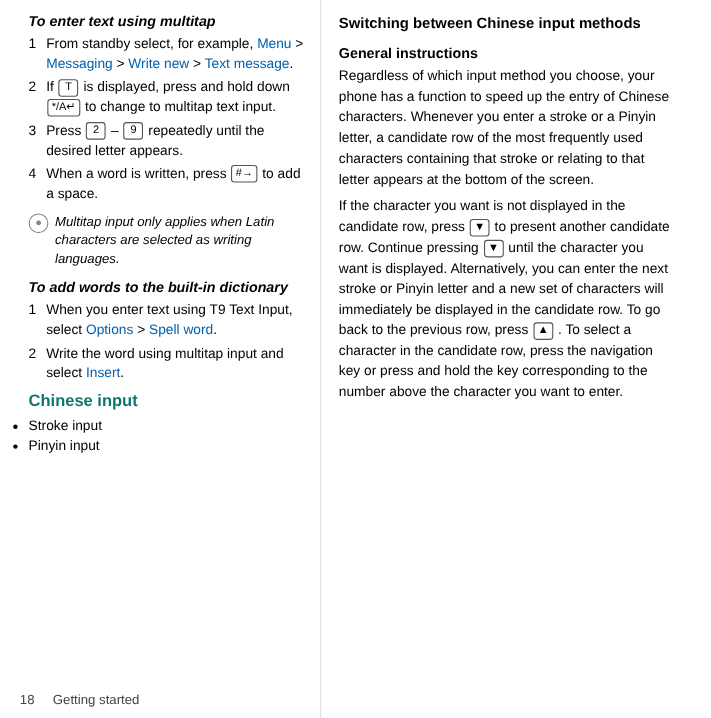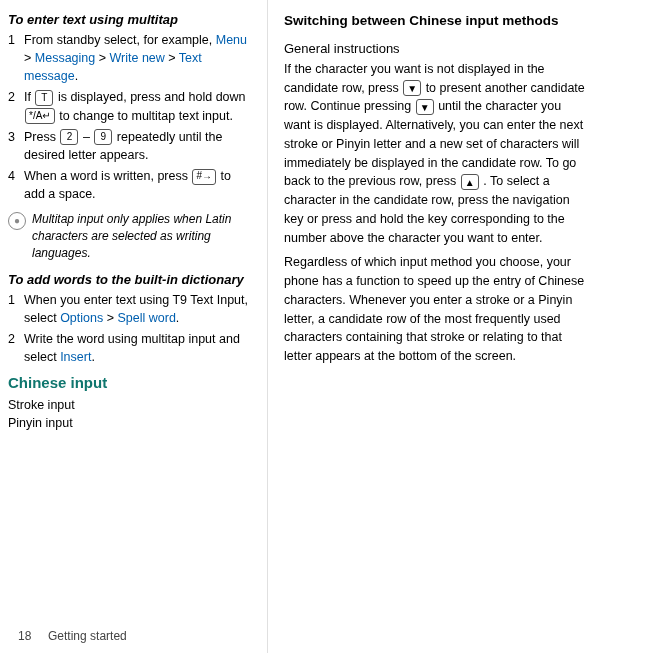--- a/index.html
+++ b/index.html
@@ -10,22 +10,22 @@
       color: #000;
       width: 646px;
       min-height: 653px;
     }
     .page {
       display: flex;
       width: 646px;
       min-height: 653px;
     }
     .left-col {
-      width: 268px;
-      padding: 12px 14px 12px 8px;
+      width: 292px;
+      padding: 12px 14px 12px 26px;
       border-right: 1px solid #e0e0e0;
     }
     .right-col {
       width: 336px;
       padding: 12px 14px 12px 16px;
     }
     .section-title-bold {
       font-weight: bold;
       font-style: italic;
       font-size: 13px;
@@ -92,21 +92,21 @@
       line-height: 1.45;
     }
     .right-heading-main {
       font-size: 13.5px;
       font-weight: bold;
       margin-bottom: 5px;
       line-height: 1.4;
     }
     .right-heading-sub {
       font-size: 13px;
-      font-weight: normal;
+      font-weight: bold;
       margin: 10px 0 4px 0;
     }
     .right-body {
       font-size: 12.5px;
       line-height: 1.5;
       margin-bottom: 6px;
     }
     .key-icon {
       display: inline-flex;
       align-items: center;
@@ -210,30 +210,30 @@
     </div>
 
     <div class="right-col">
 
       <div>
         <div class="right-heading-main">Switching between Chinese input methods</div>
       </div>
 
       <div>
         <div class="right-heading-sub">General instructions</div>
+        <p class="right-body">Regardless of which input method you choose, your phone has a function to speed up the entry of Chinese characters. Whenever you enter a stroke or a Pinyin letter, a candidate row of the most frequently used characters containing that stroke or relating to that letter appears at the bottom of the screen.</p>
         <p class="right-body">
           <span>If the character you want is not displayed in the candidate row, press</span>
           <span class="key-icon">▼</span>
           <span>to present another candidate row. Continue pressing</span>
           <span class="key-icon">▼</span>
           <span>until the character you want is displayed. Alternatively, you can enter the next stroke or Pinyin letter and a new set of characters will immediately be displayed in the candidate row. To go back to the previous row, press</span>
           <span class="key-icon">▲</span>
           <span>. To select a character in the candidate row, press the navigation key or press and hold the key corresponding to the number above the character you want to enter.</span>
         </p>
-        <p class="right-body">Regardless of which input method you choose, your phone has a function to speed up the entry of Chinese characters. Whenever you enter a stroke or a Pinyin letter, a candidate row of the most frequently used characters containing that stroke or relating to that letter appears at the bottom of the screen.</p>
       </div>
 
     </div>
   </div>
 
   <div class="page-footer">
     <span>18</span>&nbsp;&nbsp;&nbsp;&nbsp;&nbsp;<span>Getting started</span>
   </div>
 </div>
 

